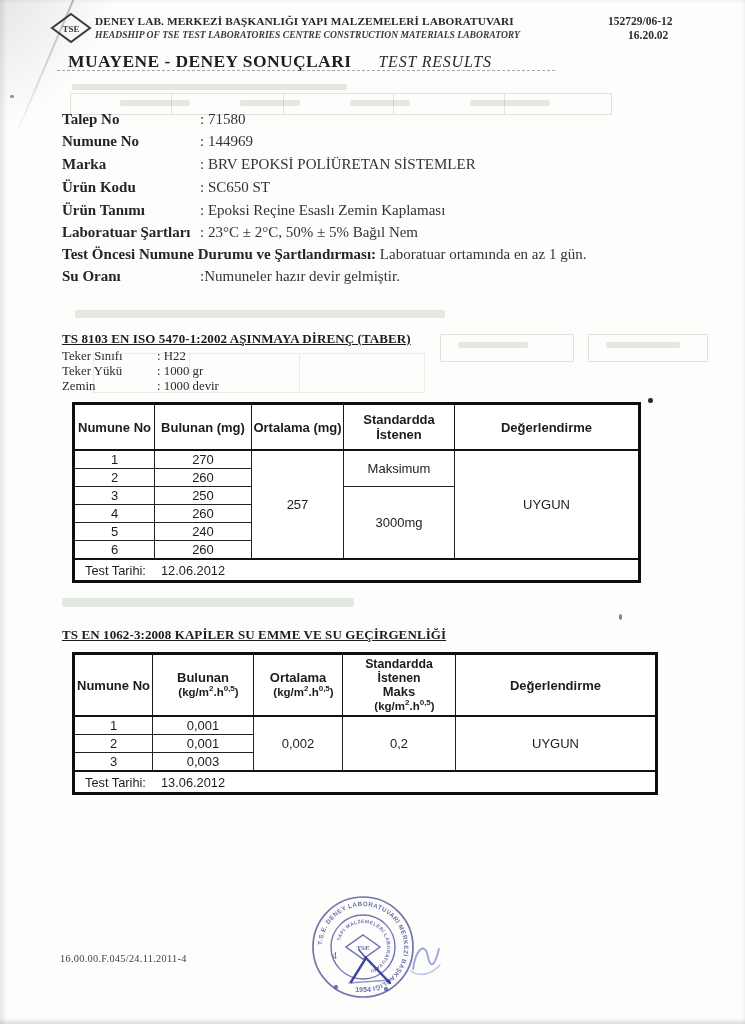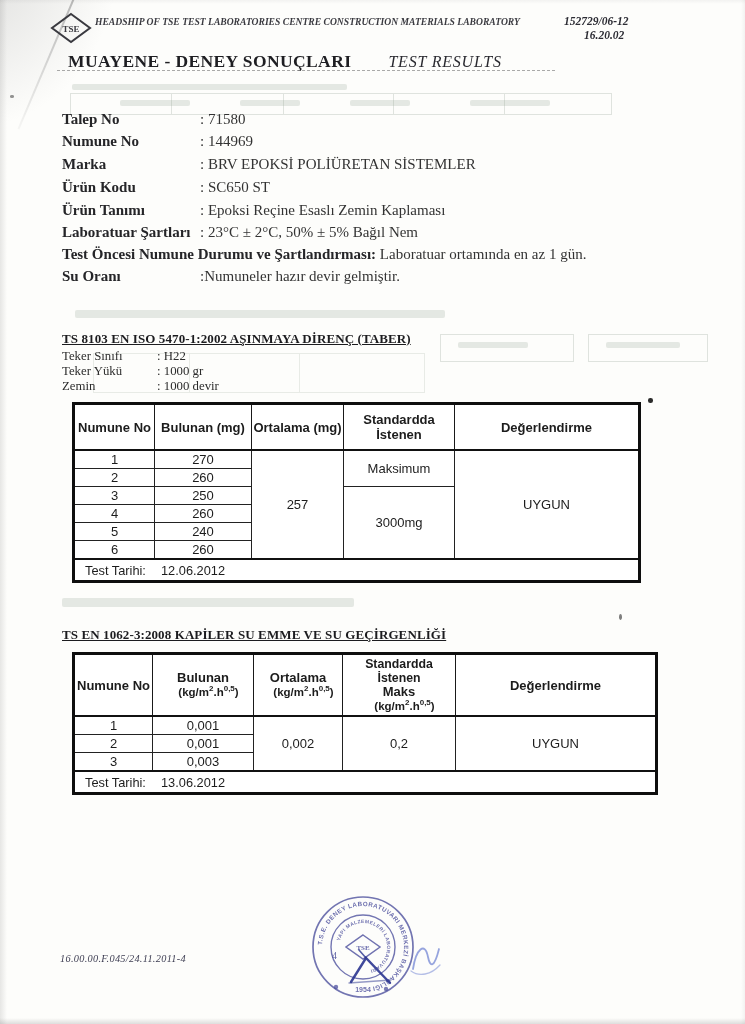--- a/index.html
+++ b/index.html
@@ -21,24 +21,24 @@
      transform-origin:0 0;transform:rotate(113deg);}
   .speck{position:absolute;background:#2b2b2b;border-radius:45%;}
   .ghost{position:absolute;filter:blur(.7px);pointer-events:none;}
   .ghost-bar{position:absolute;background:rgba(143,158,143,.22);border-radius:2px;height:6px;}
   .ghost-box{position:absolute;border:1px solid rgba(140,155,140,.26);}
   .ghost-vline{position:absolute;top:0;width:1px;height:100%;background:rgba(140,155,140,.26);}
   
   .hdr-org{position:absolute;left:95px;top:15px;line-height:13px;}
   .hdr-org .l1{font-weight:bold;font-size:11.3px;color:#28282c;letter-spacing:.1px;}
   .hdr-org .l2{font-weight:bold;font-style:italic;font-size:9.6px;color:#3a3a40;}
-  .hdr-num{position:absolute;left:564px;top:14px;font-weight:bold;font-style:italic;
+  .hdr-num{position:absolute;left:608px;top:14px;font-weight:bold;
      font-size:11.5px;color:#2c2c34;line-height:14px;}
   .hdr-num .t2{margin-left:20px;}
-  .title-row{position:absolute;left:68px;top:51px;display:flex;gap:37px;align-items:baseline;}
+  .title-row{position:absolute;left:68px;top:51px;display:flex;gap:27px;align-items:baseline;}
   .title-tr{font-weight:bold;font-size:17.5px;letter-spacing:.4px;color:#1e1e22;}
   .title-en{font-style:italic;font-size:16px;letter-spacing:.8px;color:#2a2a30;}
   .title-underline{position:absolute;left:57px;top:70px;width:500px;height:1px;opacity:.75;
      background-image:repeating-linear-gradient(90deg,#8d8d8d 0 3px,transparent 3px 5px);}
   
   .frow{position:absolute;left:62px;width:665px;height:19px;font-size:15px;white-space:nowrap;}
   .flabel{position:absolute;left:0;font-weight:bold;color:#252528;}
   .fvalue{position:absolute;left:138px;color:#333;}
   .finline-label{font-weight:bold;color:#252528;}
   .finline-value{color:#333;}
@@ -57,21 +57,21 @@
   table.res td{font-size:13px;border:1.4px solid #222;text-align:center;vertical-align:middle;
      padding:0 2px;}
   table.res td.num{height:17px;}
   table.res tr.footer td{border-top:2.4px solid #111;text-align:left;height:20px;font-size:12.8px;}
   .tfoot-wrap{display:flex;}
   .tfoot-label{margin-left:8px;width:76px;}
   sup{font-size:8px;line-height:0;}
   .unitline{font-size:11.5px;font-weight:bold;padding-left:11px;}
   .hline{display:block;line-height:14px;}
   
-  .doccode{position:absolute;left:60px;top:953px;font-style:italic;font-size:10.3px;
+  .doccode{position:absolute;left:60px;top:953px;font-size:10.3px;
      color:#3d3d52;letter-spacing:.3px;}
 </style>
 </head>
 <body>
 
 <div id="page">
 
   <div class="corner-shade"></div>
   <div class="crease"></div>
   <div class="edge-left"></div>
@@ -104,20 +104,21 @@
       <div class="ghost-vline" style="left:205px;"></div>
     </div>
     <div class="ghost-bar" style="left:62px;top:598px;width:292px;height:9px;"></div>
   </div>
 
   <svg width="46" height="36" viewBox="0 0 46 36" style="position:absolute;left:48px;top:10px;">
     <path d="M 23,4 L 42,18 L 23,32 L 4,18 Z" fill="none" stroke="#3a3a40" stroke-width="2"></path>
     <text x="23" y="22" text-anchor="middle" font-size="9" font-weight="bold" font-family="Liberation Serif, serif" fill="#3a3a40">TSE</text>
   </svg>
   <div class="hdr-org">
+    <div class="l1">DENEY LAB. MERKEZİ BAŞKANLIĞI YAPI MALZEMELERİ LABORATUVARI</div>
     <div class="l2">HEADSHIP OF TSE TEST LABORATORIES CENTRE CONSTRUCTION MATERIALS LABORATORY</div>
   </div>
   <div class="hdr-num">
     <div class="t1">152729/06-12</div>
     <div class="t2">16.20.02</div>
   </div>
 
   <div class="title-row">
     <span class="title-tr">MUAYENE - DENEY SONUÇLARI</span>
     <span class="title-en">TEST RESULTS</span>

